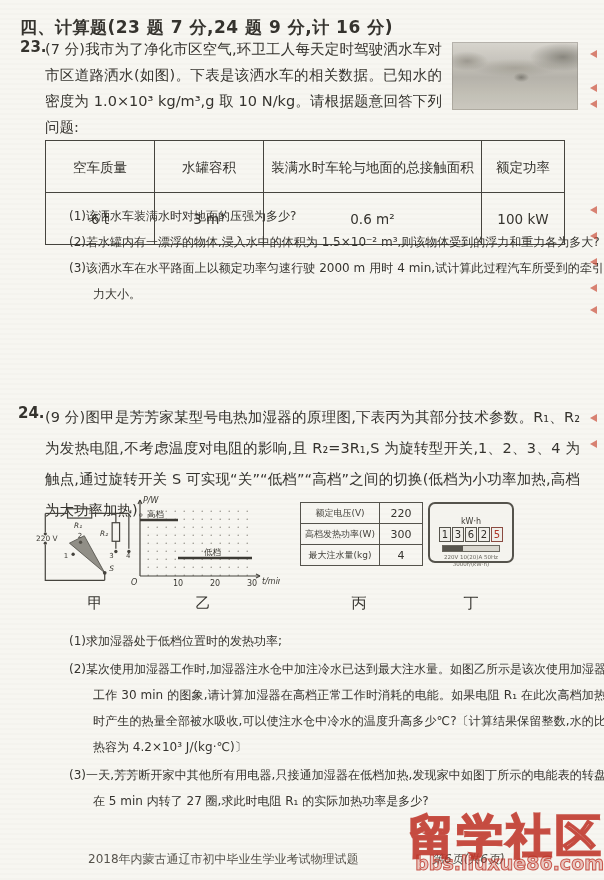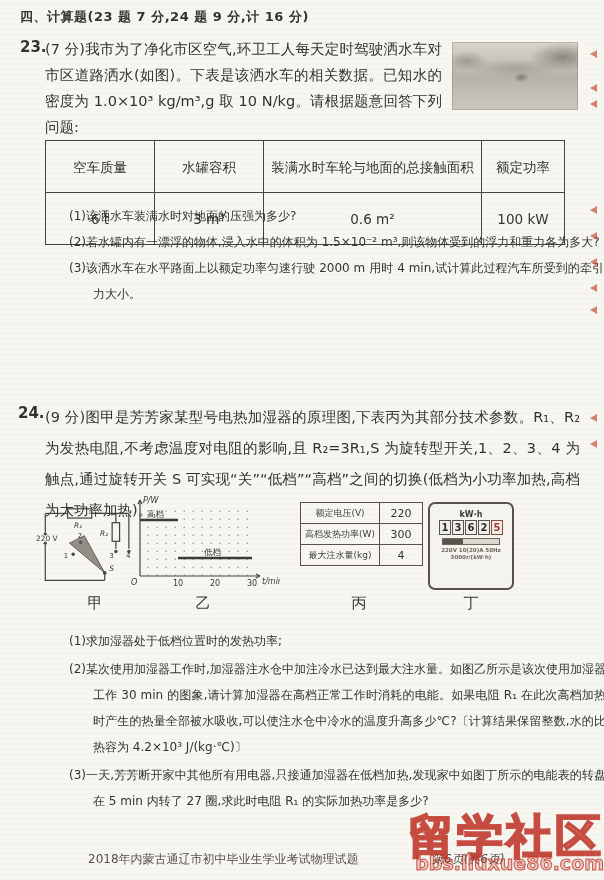--- a/index.html
+++ b/index.html
@@ -4,21 +4,21 @@
 <style>
   html,body{margin:0;padding:0;background:#9a9a9a;}
   .page{
     position:relative; width:604px; height:880px; margin:0 auto;
     background:#f7f6f1;
     background-image:repeating-linear-gradient(0deg, rgba(60,55,45,0.015) 0 2px, transparent 2px 5px);
     font-family:"DejaVu Sans","Liberation Sans",sans-serif;
     color:#35332e; overflow:hidden;
   }
   .abs{position:absolute;}
-  .sec-header{left:20px; top:8px; font-size:13px; font-weight:bold; letter-spacing:0.5px;}
+  .sec-header{left:20px; top:16px; font-size:17px; font-weight:bold; letter-spacing:0.5px;}
   .qnum{font-size:15px; font-weight:bold;}
   .q23-num{left:20px; top:38px;}
   .q24-num{left:18px; top:404px;}
   .stem{font-size:14.5px; line-height:26px; text-align:justify;}
   .q23-stem{left:45px; top:36px; width:533px;}
   .q24-stem{left:45px; top:402px; width:535px; line-height:31px;}
   .photo{
     float:right; width:126px; height:68px; margin:6px 0 6px 10px;
     background:
       radial-gradient(46px 20px at 88% 22%, rgba(82,80,70,0.55), transparent 72%),
@@ -47,23 +47,23 @@
   .figures{left:0; top:494px; width:604px; height:122px;}
   .figcap{position:absolute; top:100px; width:30px; text-align:center; font-size:15px;}
   .fig-jia-svg{position:absolute; left:36px; top:4px;}
   .fig-yi-svg{position:absolute; left:120px; top:0;}
   .fig-bing{position:absolute; left:300px; top:8px; width:118px;}
   table.spec{border-collapse:collapse; width:118px; table-layout:fixed;}
   table.spec td{border:1px solid #55534c; height:20px; text-align:center; padding:0 1px;}
   table.spec td.lbl{font-size:9px; color:#44423c; width:76px;}
   table.spec td.val{font-size:11px; width:40px;}
   .fig-ding{
-    position:absolute; left:428px; top:8px; width:86px; height:88px;
+    position:absolute; left:428px; top:8px; width:86px; height:61px;
     border:2px solid #55534c; border-radius:7px; background:#f4f3ee;
-    box-sizing:border-box; padding-top:6px; text-align:center;font-weight:bold;
+    box-sizing:border-box; padding-top:13px; text-align:center;
   }
   .kwh{font-size:8px; line-height:9px; color:#3c3a34;}
   .digits{display:flex; justify-content:center; gap:1px; margin-top:1px;}
   .digit{
     width:10px; height:13px; border:1px solid #55534c; background:#efeee9;
     font-size:10px; line-height:13px; text-align:center; color:#2f2d28;
   }
   .digit.red{color:#b03427; border-color:#8a4a40;}
   .disc{width:56px; height:5px; margin:3px auto 2px auto; border:1px solid #6a675f;
     background:linear-gradient(90deg,#57554e 0 35%, #d9d7cf 35%);}

